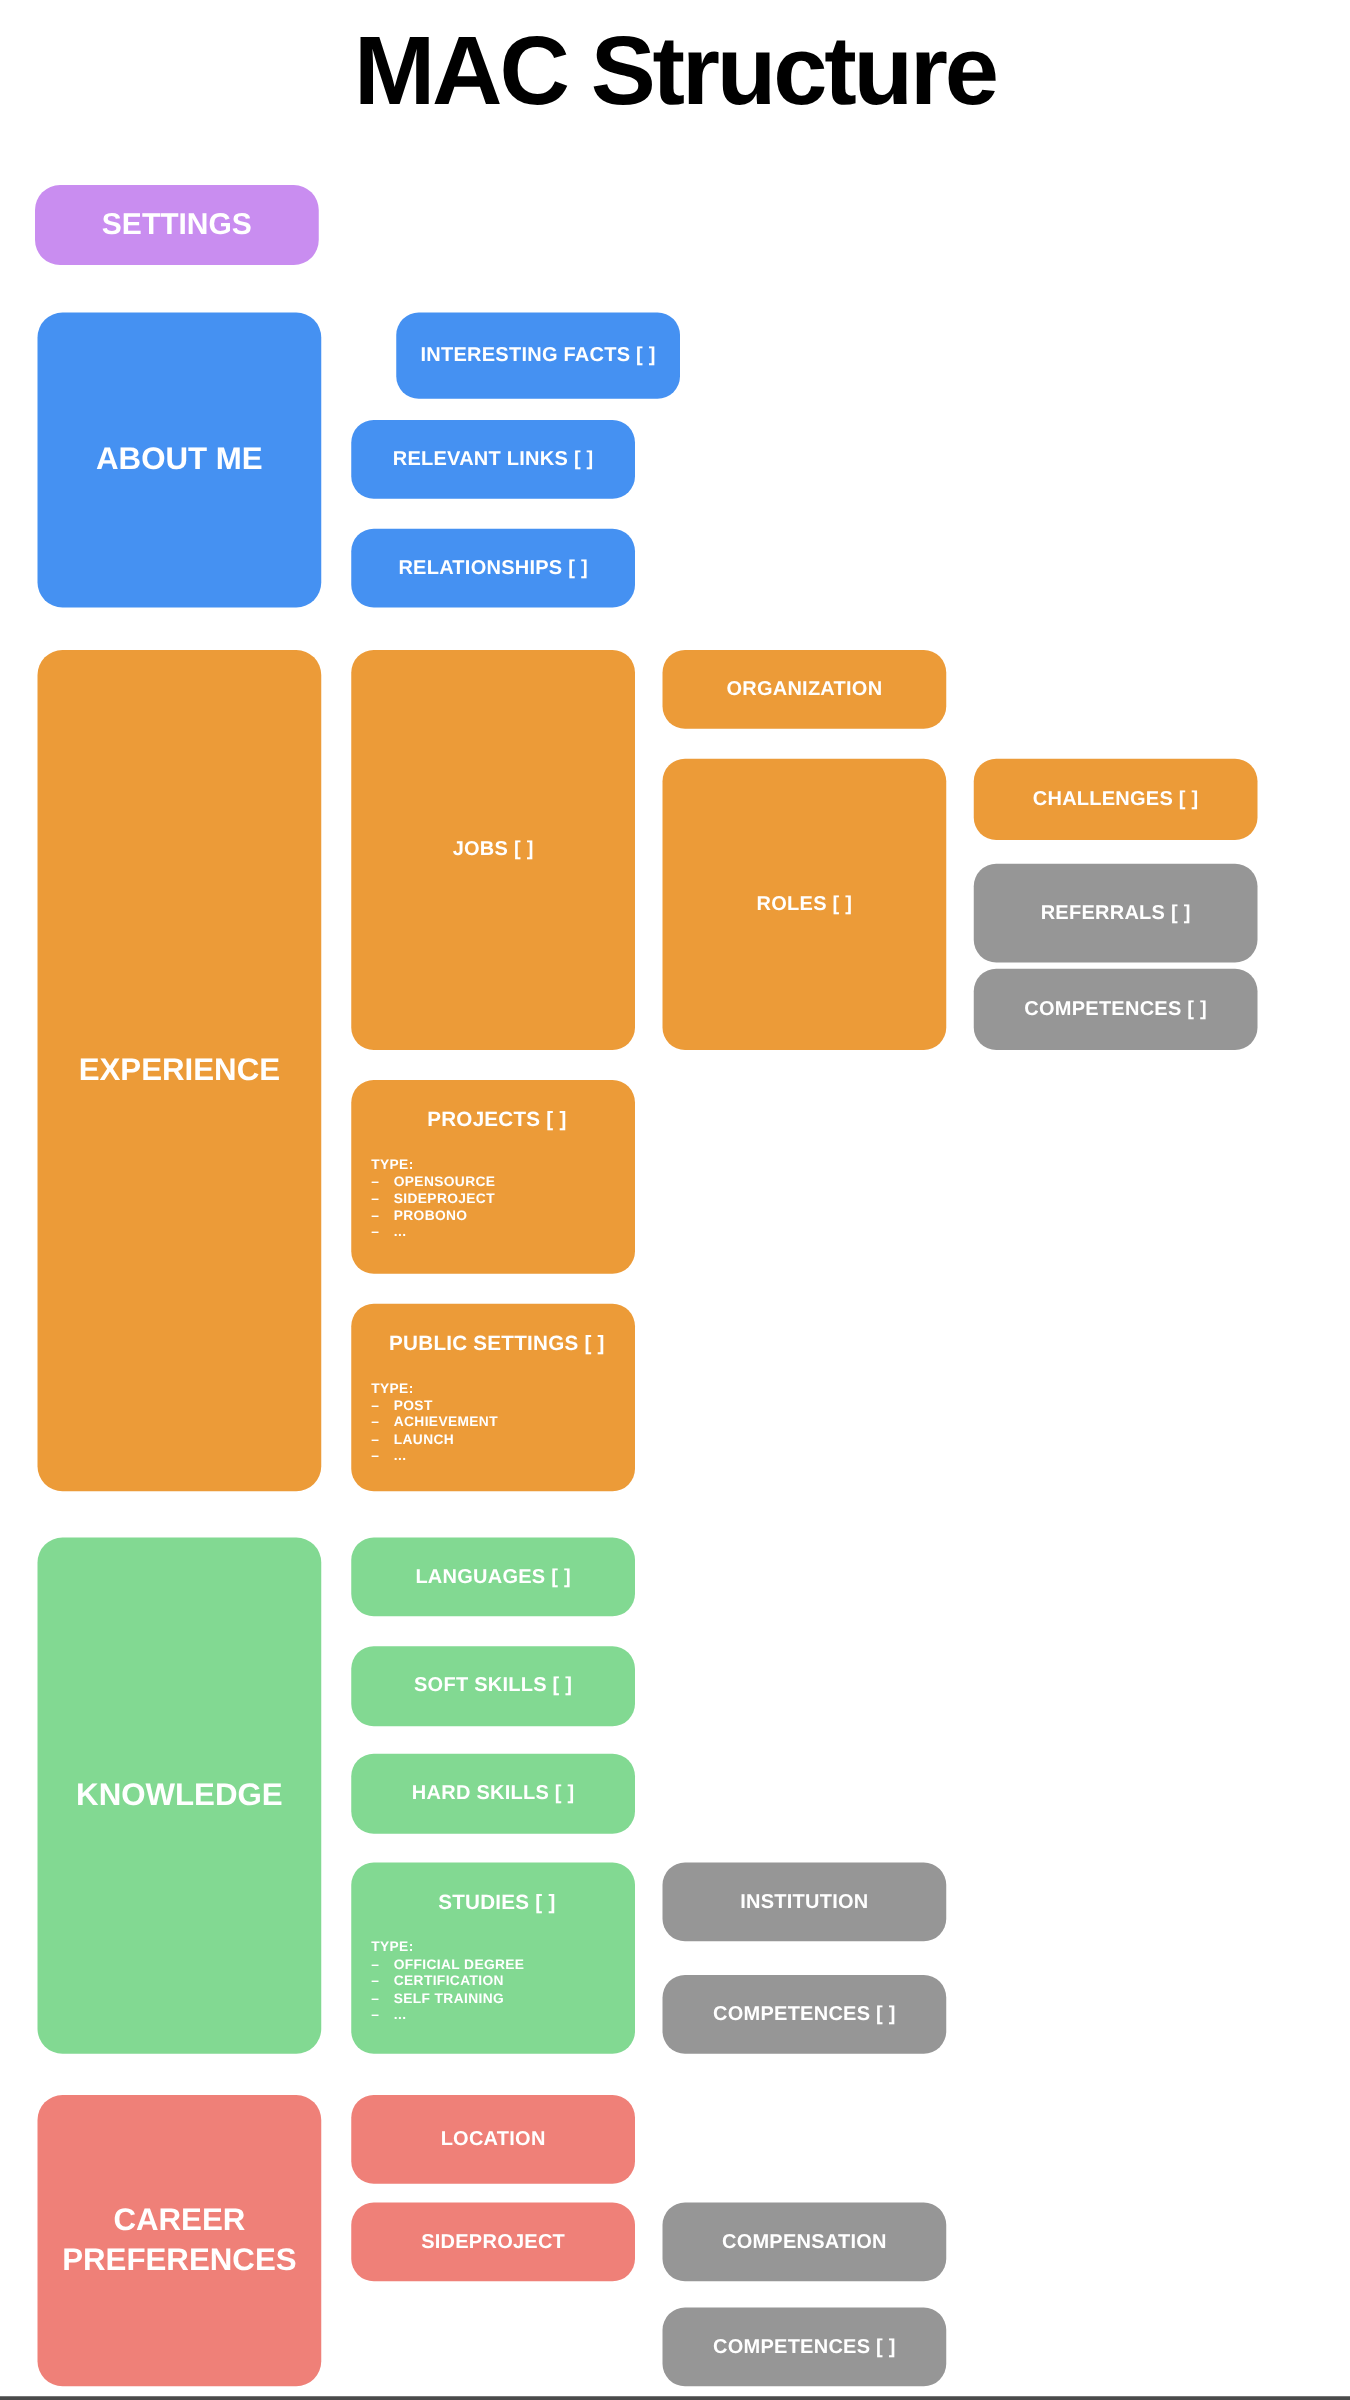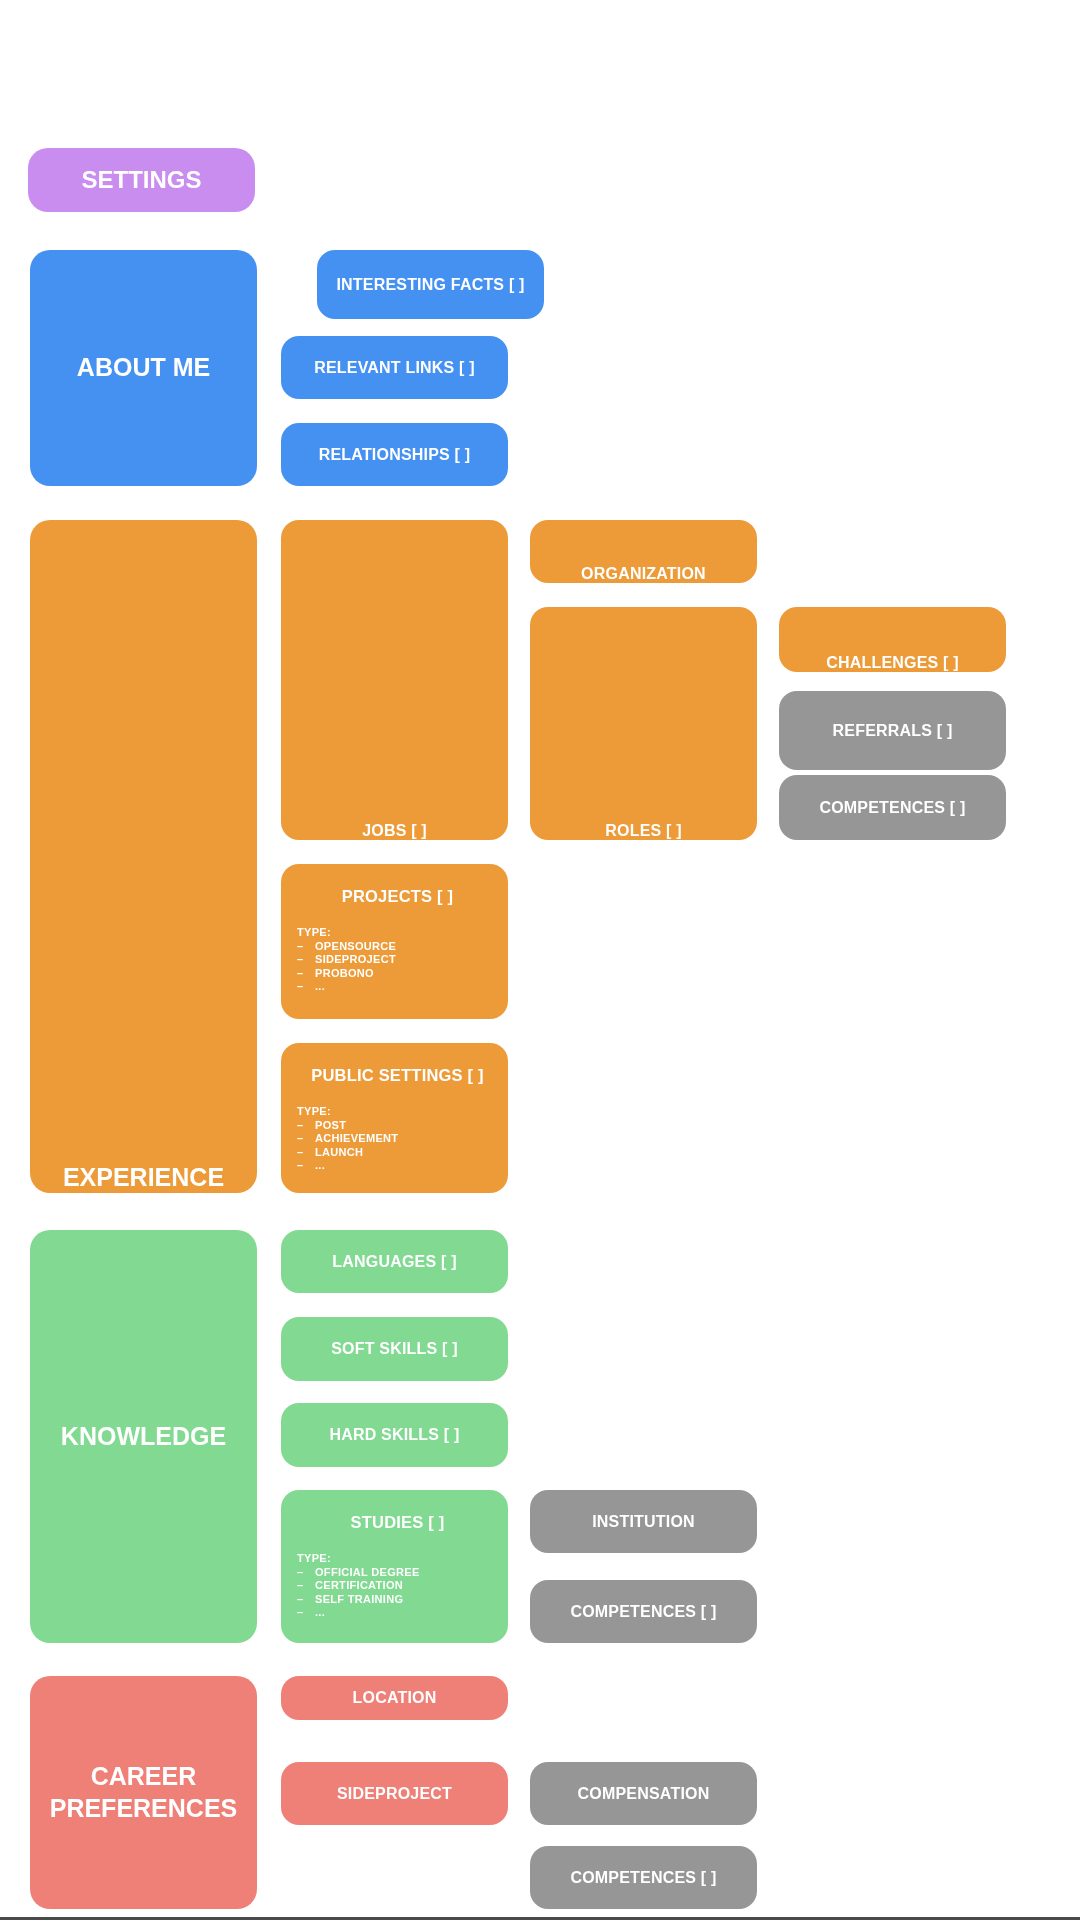--- a/index.html
+++ b/index.html
@@ -25,31 +25,32 @@
   .listblock .block-title{
     text-align:center;font-weight:600;font-size:16.5px;letter-spacing:.2px;line-height:20px;
   }
   .type-list{margin-top:20px;}
   .type-heading{font-weight:700;font-size:11px;line-height:13.5px;letter-spacing:.3px;}
   .type-row{display:flex;align-items:flex-start;line-height:13.5px;}
   .type-bullet{width:18px;flex:0 0 18px;font-weight:700;font-size:11px;}
   .type-item{font-weight:600;font-size:11px;letter-spacing:.3px;}
   .c-purple{background:var(--purple,#c98df0);}
   .c-blue{background:var(--blue,#4591f2);}
-  .c-orange{background:var(--orange,#ec9b38);align-items:flex-end;}
+  .c-orange{background:var(--orange,#ec9b38);}
   .c-green{background:var(--green,#82d992);}
   .c-salmon{background:var(--salmon,#ef8078);}
   .c-gray{background:var(--gray,#969696);}
   .bottom-line{position:absolute;left:0;top:1917px;width:1080px;height:3px;background:var(--edge,#4a4a4a);}
 </style>
 </head>
 <body>
 
 <div class="canvas">
 
+  <div class="page-title">MAC Structure</div>
 
   <div class="block parent c-purple" style="left:28px;top:148px;width:227px;height:64px;font-size:24px;">
     <span>SETTINGS</span>
   </div>
 
   <div class="block parent c-blue" style="left:30px;top:250px;width:227px;height:236px;">
     <span>ABOUT ME</span>
   </div>
   <div class="block child c-blue" style="left:281px;top:250px;width:227px;height:69px;margin-left:36px;">
     <span>INTERESTING FACTS [ ]</span>
@@ -168,21 +169,21 @@
   <div class="block child c-gray" style="left:530px;top:1490px;width:227px;height:63px;">
     <span>INSTITUTION</span>
   </div>
   <div class="block child c-gray" style="left:530px;top:1580px;width:227px;height:63px;">
     <span>COMPETENCES [ ]</span>
   </div>
 
   <div class="block parent c-salmon" style="left:30px;top:1676px;width:227px;height:233px;">
     <span>CAREER PREFERENCES</span>
   </div>
-  <div class="block child c-salmon" style="left:281px;top:1676px;width:227px;height:44px;">
+  <div class="block child c-salmon" style="left:281px;top:1676px;width:227px;height:71px;">
     <span>LOCATION</span>
   </div>
   <div class="block child c-salmon" style="left:281px;top:1762px;width:227px;height:63px;">
     <span>SIDEPROJECT</span>
   </div>
   <div class="block child c-gray" style="left:530px;top:1762px;width:227px;height:63px;">
     <span>COMPENSATION</span>
   </div>
   <div class="block child c-gray" style="left:530px;top:1846px;width:227px;height:63px;">
     <span>COMPETENCES [ ]</span>

